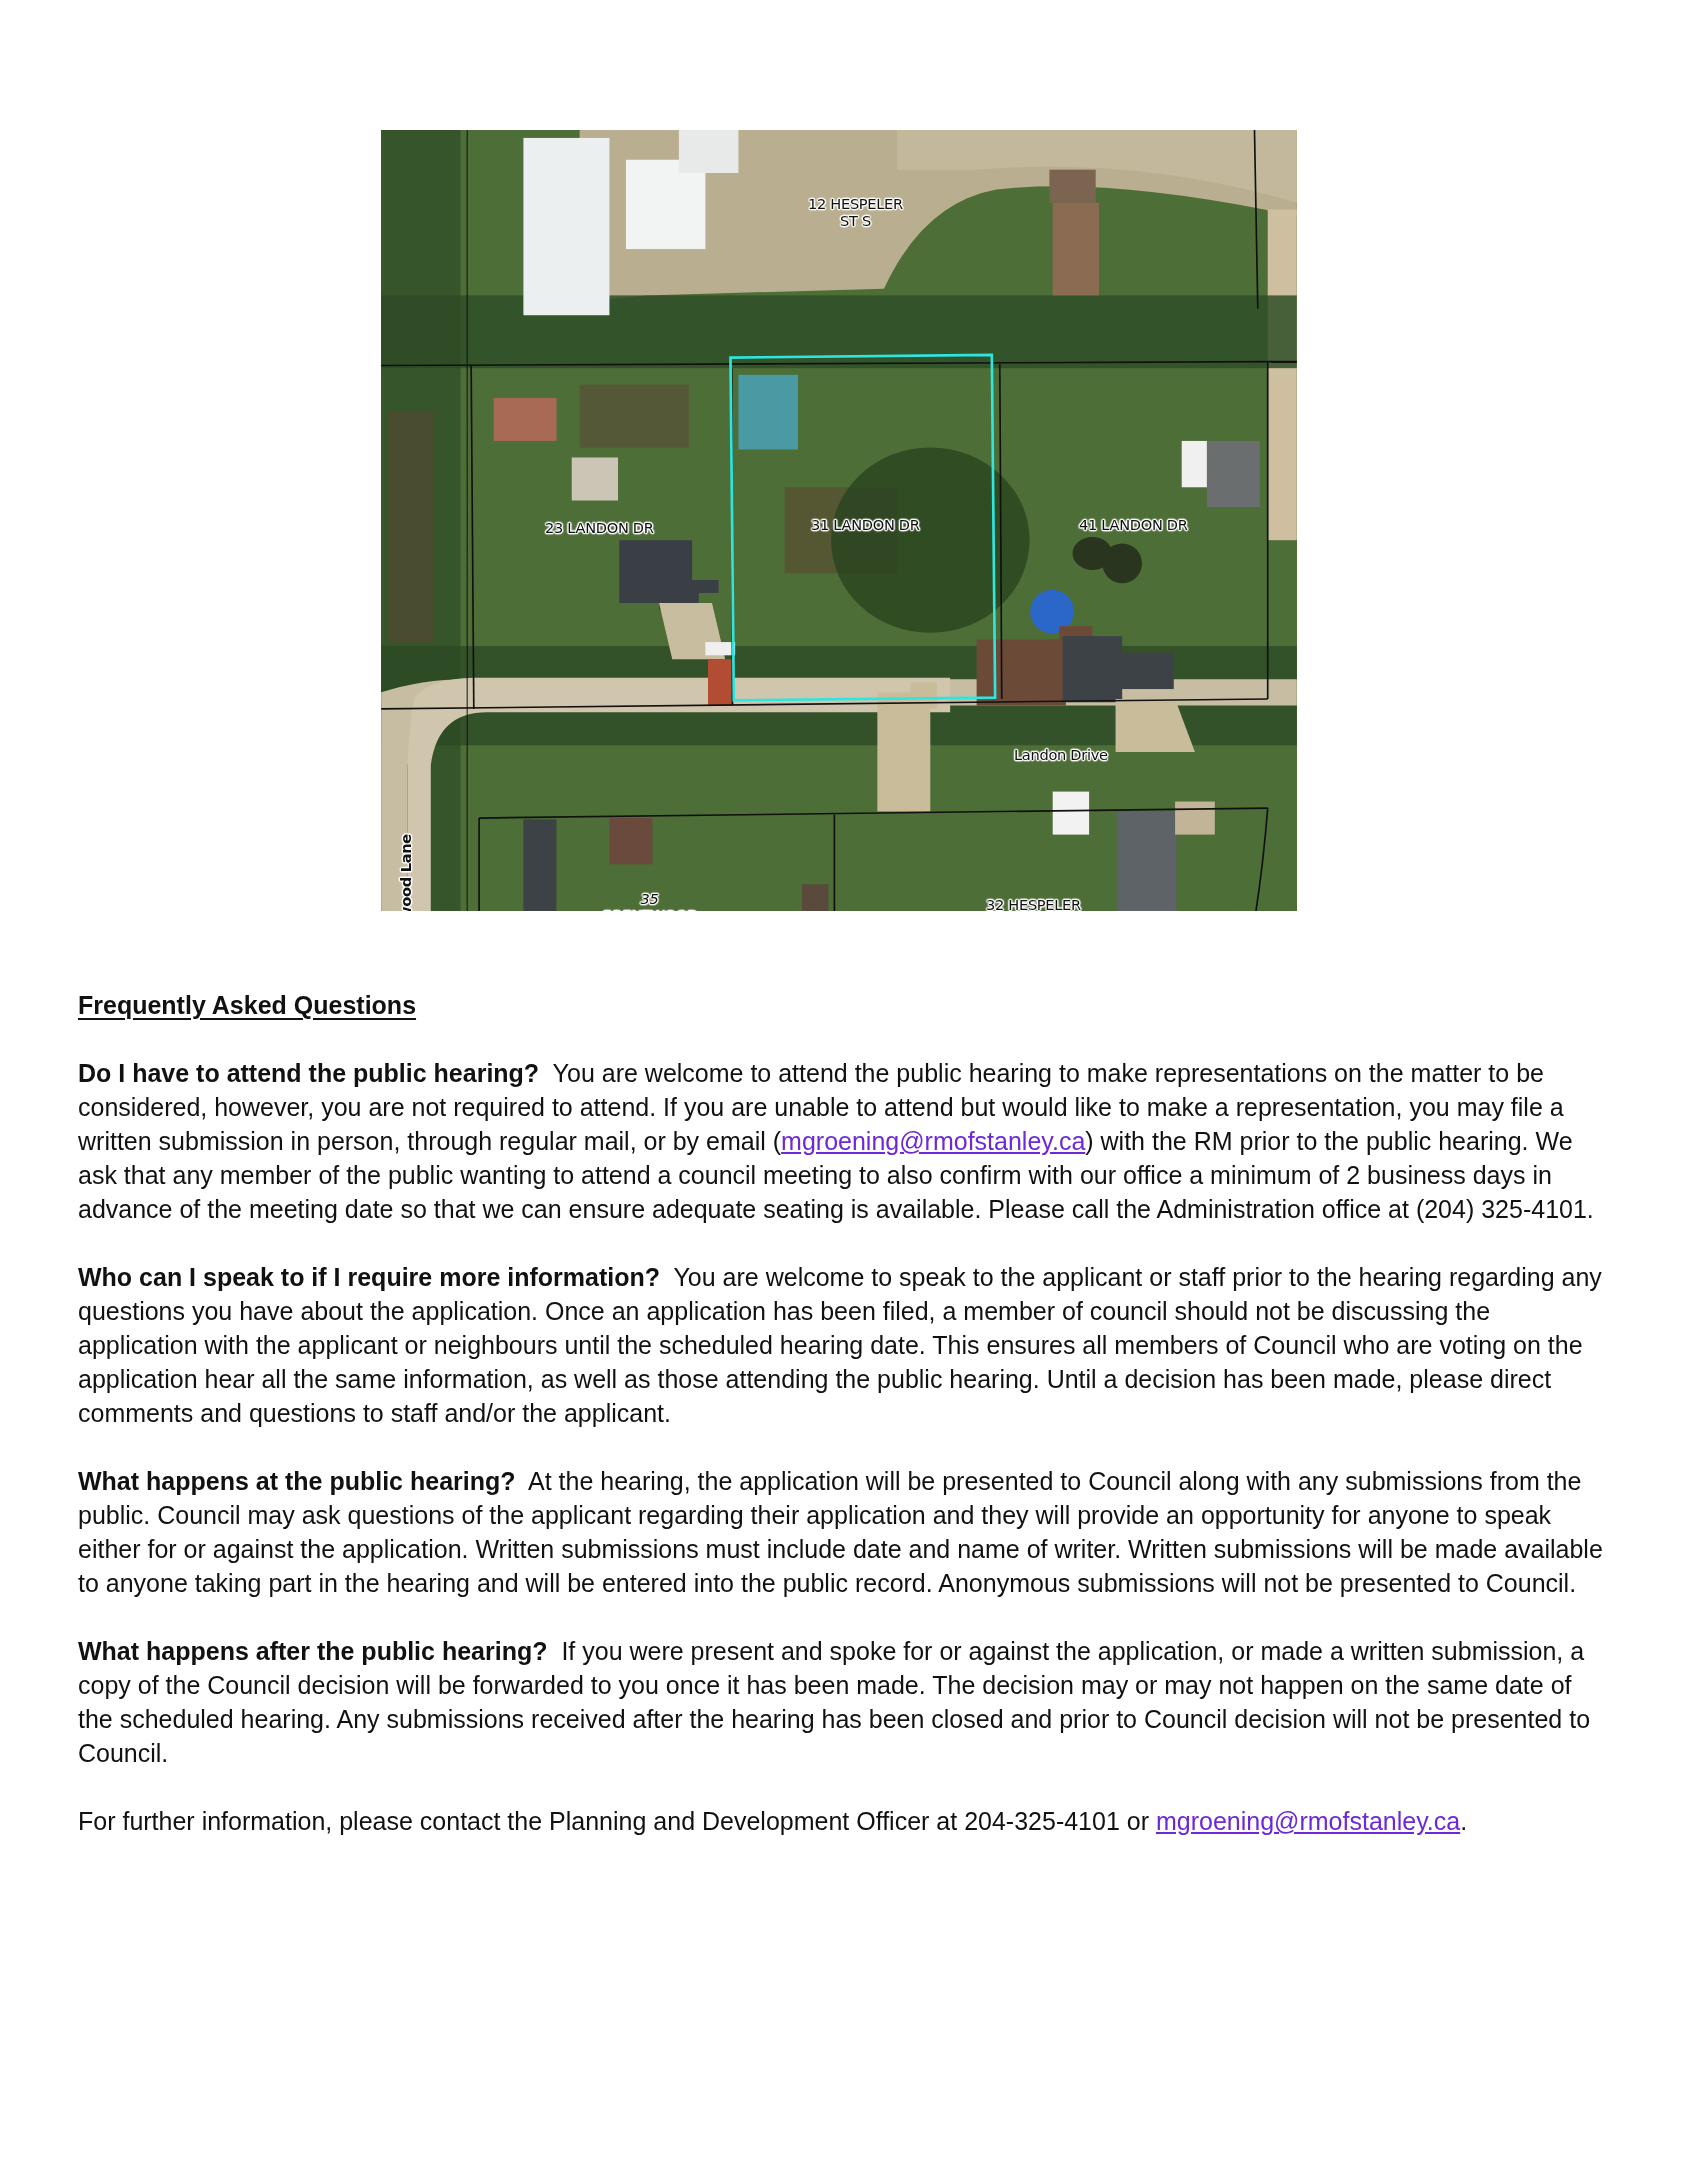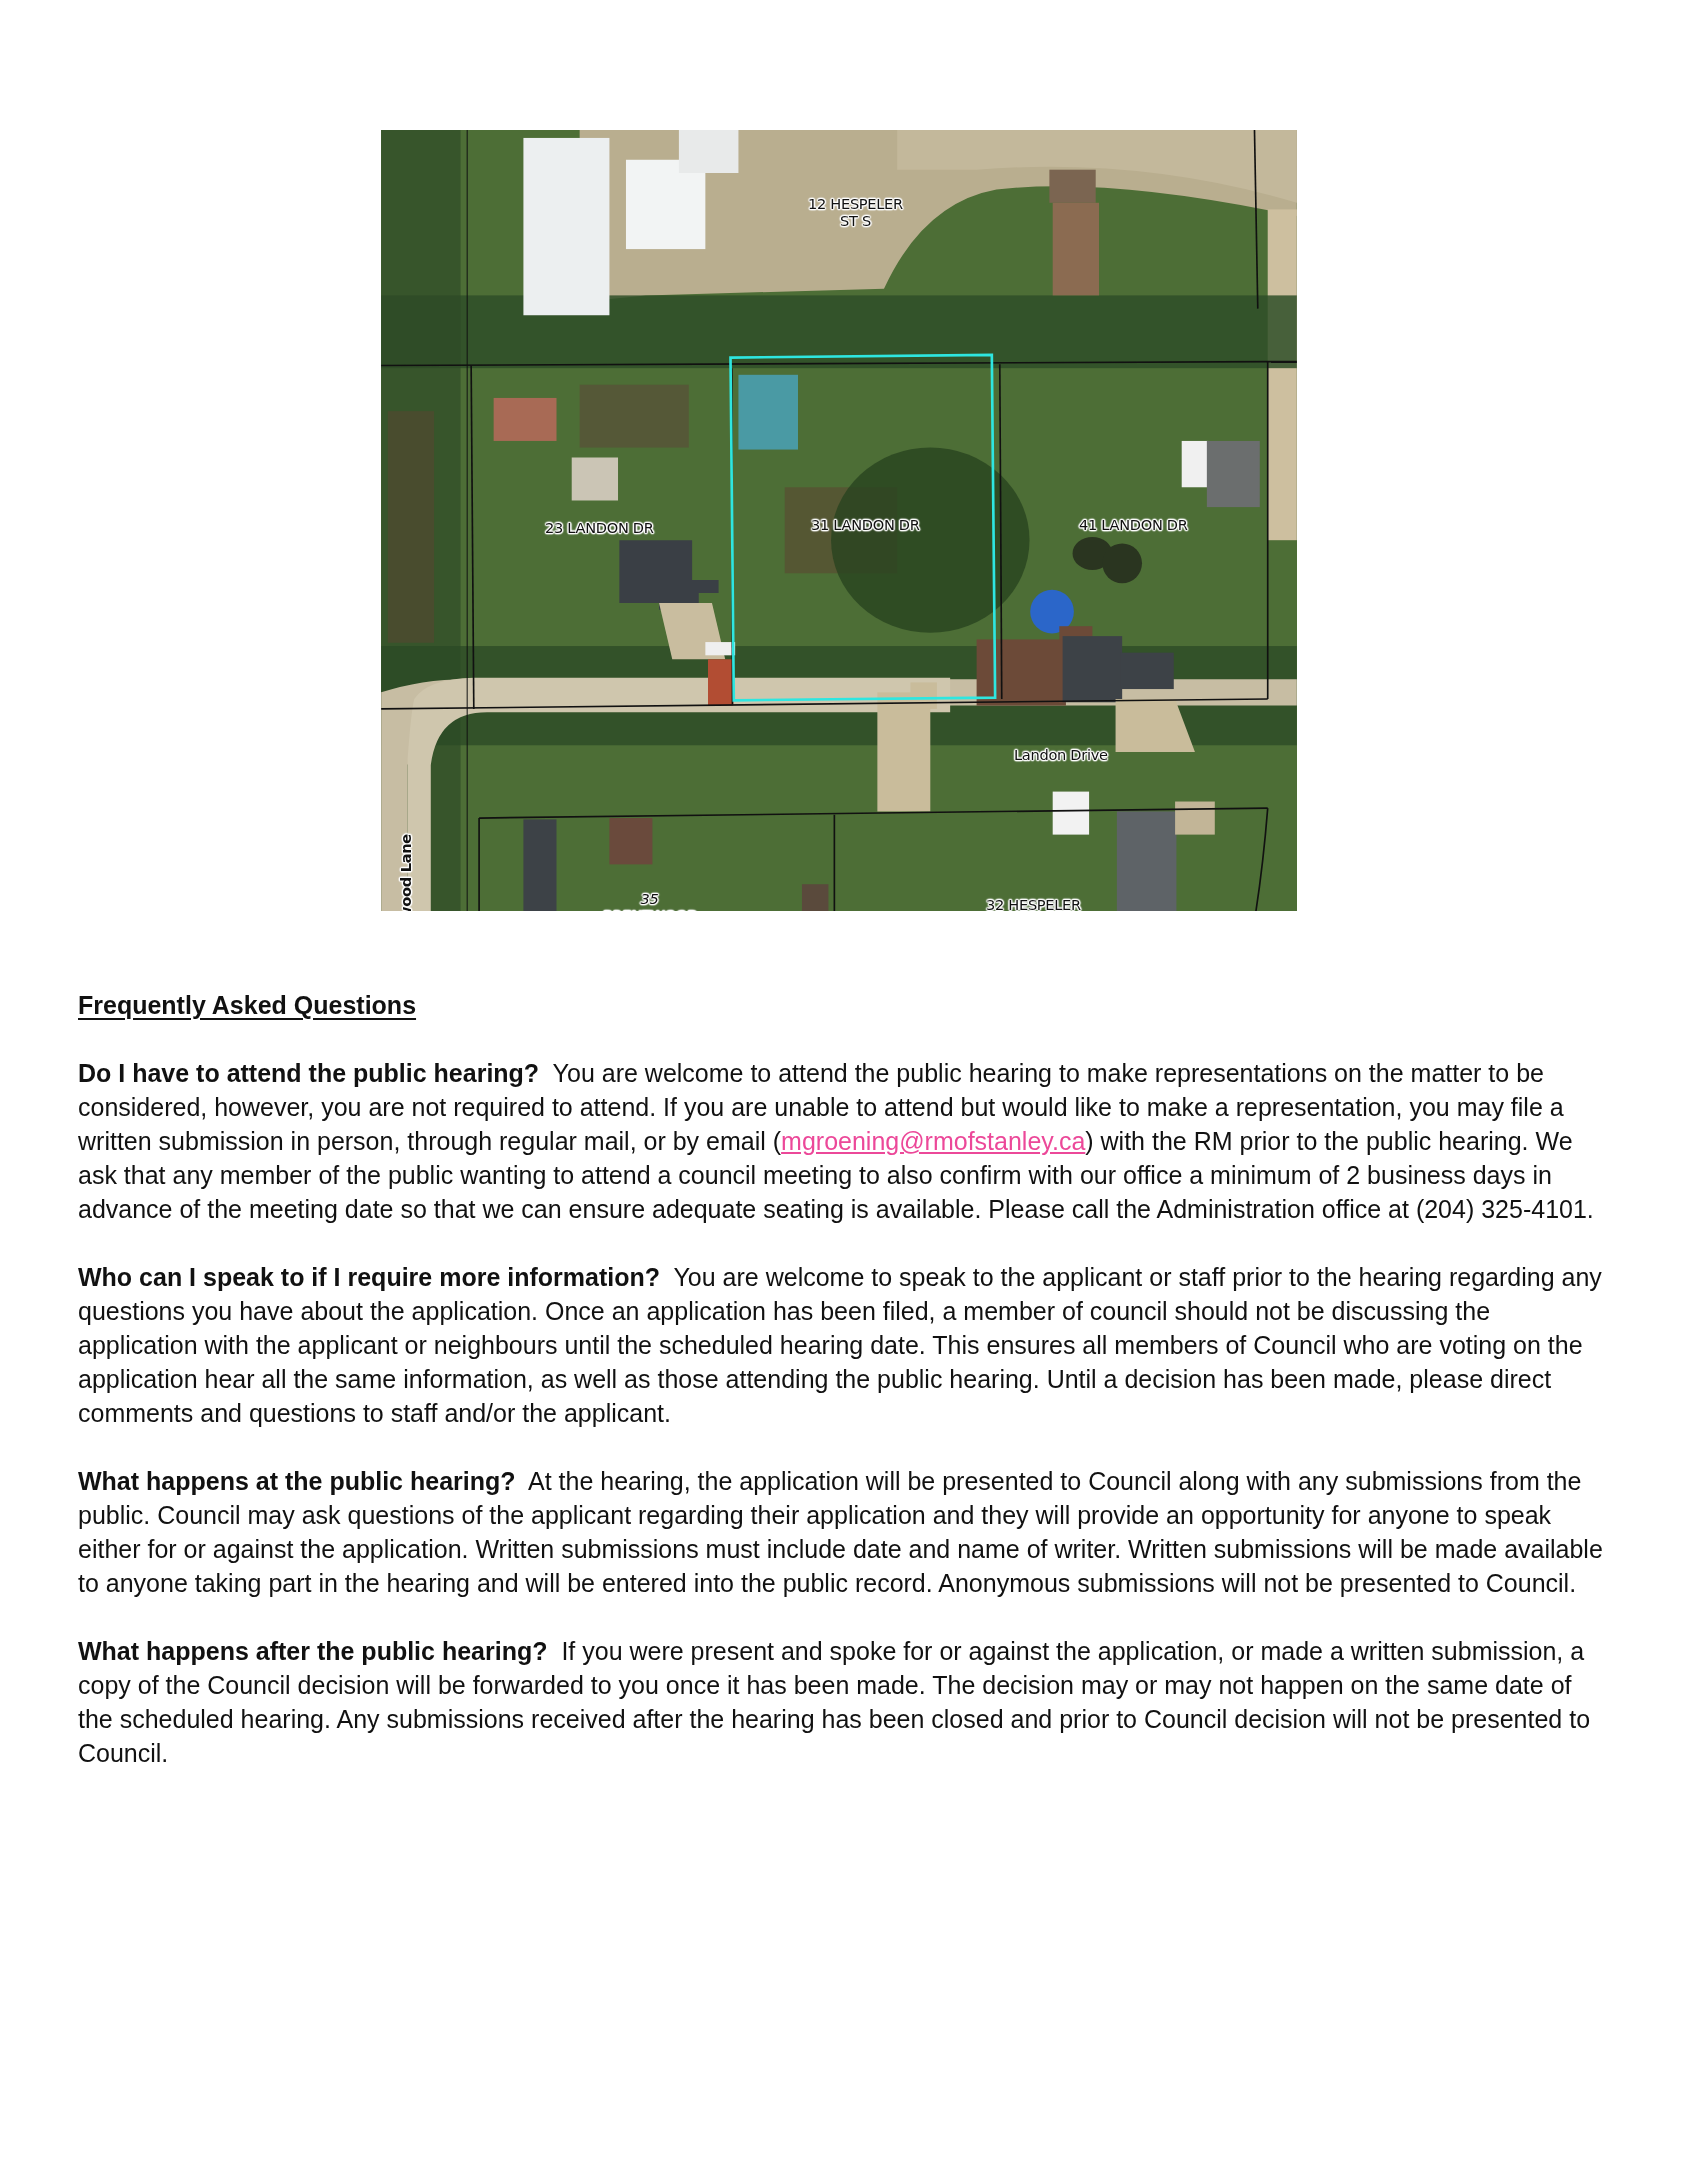--- a/index.html
+++ b/index.html
@@ -18,21 +18,21 @@
   .map-label.vertical { transform: rotate(-90deg); transform-origin: left top; font-weight: bold; }
 
   
   #faq { position: absolute; left: 78px; top: 988px; width: 1535px; font-size: 25px;
          line-height: 34px; }
   #faq h2 { margin: 0 0 34px 0; font-size: 25px; font-weight: bold; text-decoration: underline;
             text-underline-offset: 4px; }
   #faq p { margin: 0 0 34px 0; }
   #faq b { font-weight: bold; }
   #faq i { font-style: italic; }
-  a.email { color: #ec4899; text-decoration: underline; }
+  a.email { color: #6d28d9; text-decoration: underline; }
 </style>
 </head>
 <body>
 
 <div id="map">
   <svg viewBox="0 0 1384 1250">
 
     <rect x="0" y="0" width="1384" height="1250" fill="#4d6e36"></rect>
 
     <path d="M120 0 L1384 0 L1384 130 Q1100 70 930 90 Q820 110 760 240 L400 250 L300 260 L300 0 Z" fill="#b9ae8f"></path>
@@ -137,14 +137,17 @@
   <p>
     <b>What happens at the public hearing?</b>&nbsp;
     <span>At the hearing, the application will be presented to Council along with any submissions from the public.  Council may ask questions of the applicant regarding their application and they will provide an opportunity for anyone to speak either for or against the application.  Written submissions must include date and name of writer. Written submissions will be made available to anyone taking part in the hearing and will be entered into the public record.  Anonymous submissions will not be presented to Council.</span>
   </p>
 
   <p>
     <b>What happens after the public hearing?</b>&nbsp;
     <span>If you were present and spoke for or against the application, or made a written submission, a copy of the Council decision will be forwarded to you once it has been made.  The decision may or may not happen on the same date of the scheduled hearing.  Any submissions received after the hearing has been closed and prior to Council decision will not be presented to Council.</span>
   </p>
 
+  <p>
+    <span>For further information, please contact the Planning and Development Officer at 204-325-4101 or </span><a class="email" href="mailto:mgroening@rmofstanley.ca">mgroening@rmofstanley.ca</a><span>.</span>
+  </p>
 </div>
 
 
 </body></html>

